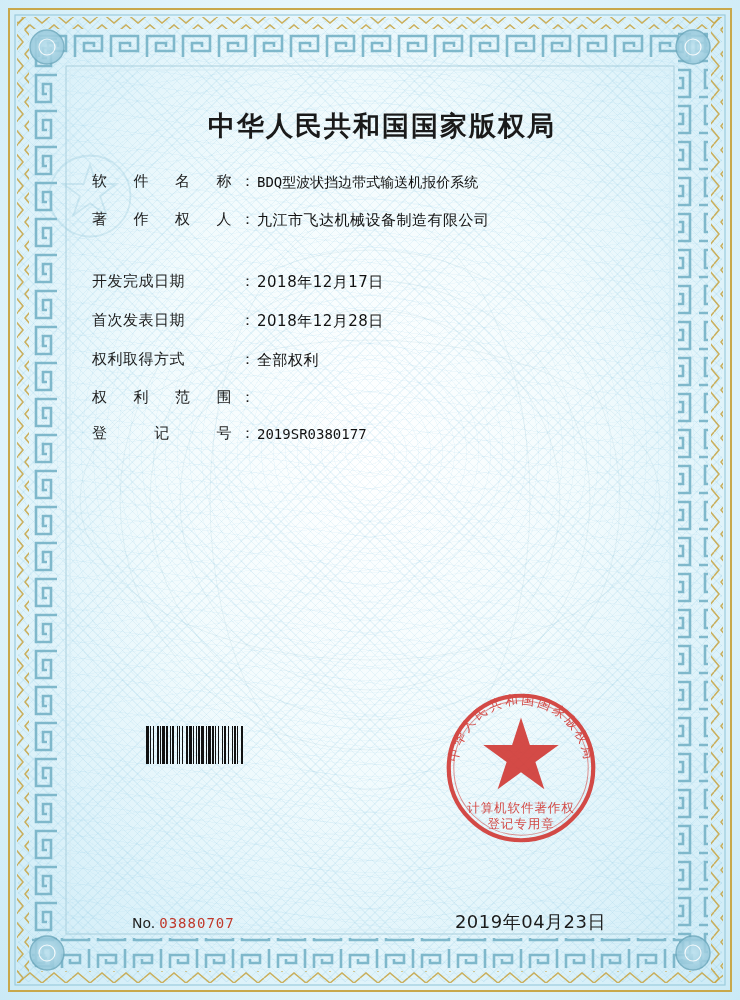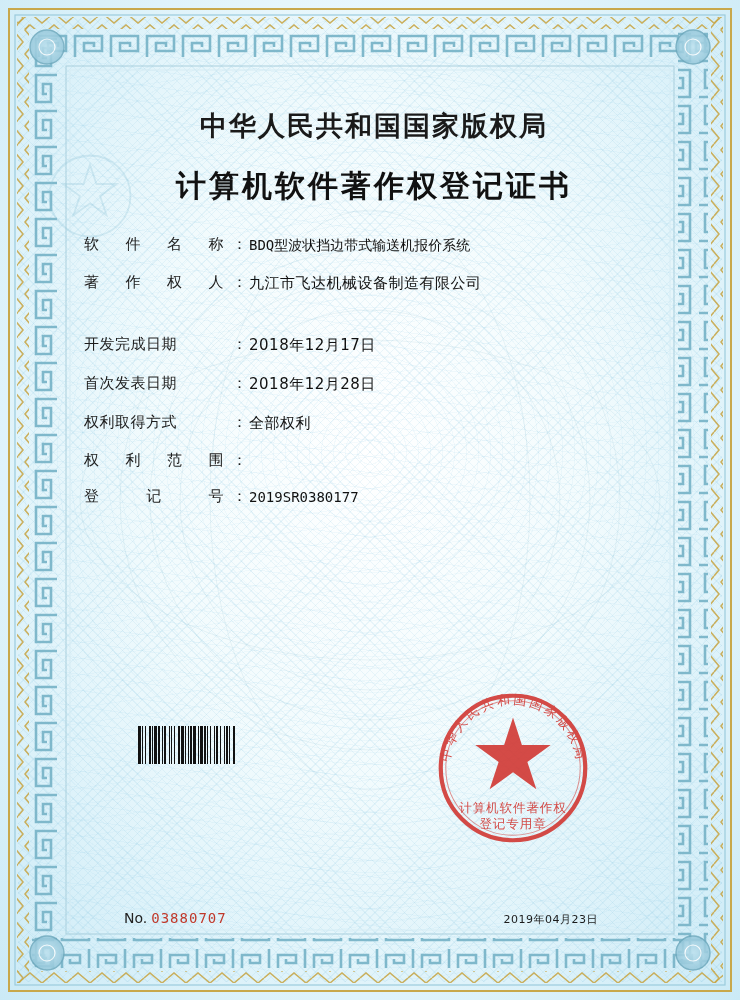--- a/index.html
+++ b/index.html
@@ -46,21 +46,21 @@
   svg.frame {
     position: absolute;
     left: 0; top: 0;
     width: 740px; height: 1000px;
     pointer-events: none;
   }
 
   
   .content {
     position: absolute;
-    left: 84px; top: 86px;
+    left: 92px; top: 86px;
     width: 580px;
     height: 830px;
   }
 
   .title-main {
     text-align: center;
     font-family: "DejaVu Serif", "Liberation Serif", serif;
     font-size: 27px;
     font-weight: bold;
     letter-spacing: 2px;
@@ -183,21 +183,21 @@
     color: #222;
     font-family: "DejaVu Sans", "Liberation Sans", sans-serif;
   }
   .footer-no .num {
     color: #c0392b;
     font-family: "DejaVu Sans Mono", "Liberation Mono", monospace;
     letter-spacing: 1px;
     margin-left: 4px;
   }
   .footer-date {
-    font-size: 11px;
+    font-size: 18px;
     color: #1b1b1b;
     font-family: "DejaVu Sans", "Liberation Sans", sans-serif;
     letter-spacing: 0.5px;
     margin-right: 56px;
   }
 
   
   .watermark {
     position: absolute;
     left: 44px;
@@ -275,21 +275,20 @@
   </svg>
 
   <svg class="watermark" viewBox="0 0 100 100" xmlns="http://www.w3.org/2000/svg">
     <circle cx="50" cy="50" r="44" fill="none" stroke="#8dc2d6" stroke-width="2"></circle>
     <path d="M50 16 L57 37 L79 37 L61 50 L68 71 L50 58 L32 71 L39 50 L21 37 L43 37 Z" fill="none" stroke="#8dc2d6" stroke-width="2"></path>
   </svg>
 
   <div class="content">
 
     <div class="title-main">中华人民共和国国家版权局</div>
-    <div class="title-sub">计算机软件著作权登记证书</div>
 
 
     <div class="fields">
 
       <div class="field-row gap-top">
         <div class="field-label spread">
             <span>软</span>
             <span>件</span>
             <span>名</span>
             <span>称</span>

